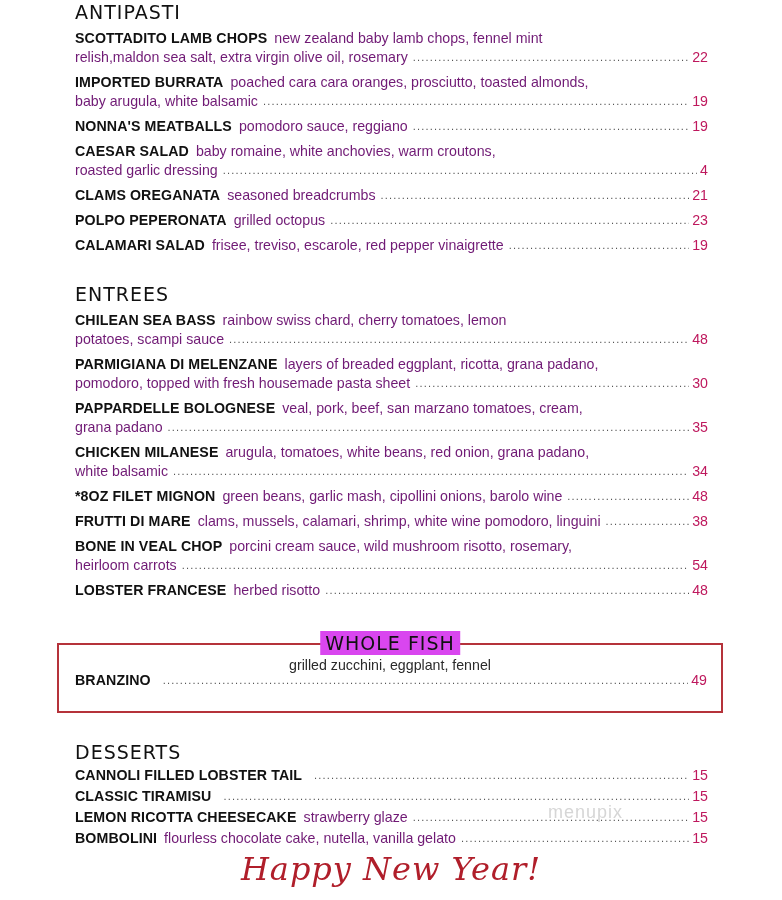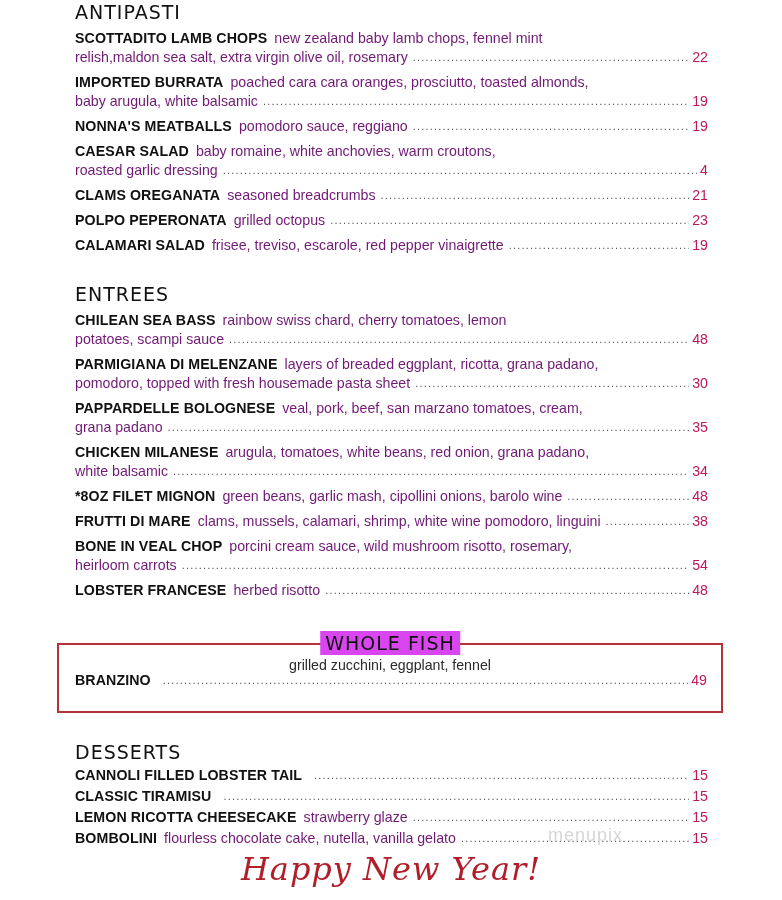--- a/index.html
+++ b/index.html
@@ -11,21 +11,21 @@
     .name { font-weight:bold; color:#111; margin-right:7px; letter-spacing:0.1px; }
     .desc { color:#701a75; }
     .dots { flex:1; overflow:hidden; color:#555; margin:0 3px 0 5px; font-size:11px; letter-spacing:1.2px; }
     .dots::before { content:"........................................................................................................................................................................................................................"; }
     .price { color:#be185d; }
     .fish-box { position:absolute; left:57px; top:643px; width:666px; height:70px; border:2px solid #b5323a; box-sizing:border-box; }
     .fish-title { position:absolute; top:-14px; left:50%; transform:translateX(-50%); background:#d946ef; padding:0 5px; font-family:"DejaVu Sans", sans-serif; font-size:19px; letter-spacing:1px; color:#111; line-height:24px; white-space:nowrap; }
     .fish-sub { position:absolute; top:12px; left:0; right:0; text-align:center; font-size:14.2px; color:#2a2a2a; }
     .fish-line { position:absolute; top:27px; left:16px; right:14px; font-size:14.2px; }
     .greeting { position:absolute; top:850px; left:0; width:782px; text-align:center; font-family:"DejaVu Serif", serif; font-style:italic; font-size:32px; color:#b01e2a; letter-spacing:1px; }
-    .watermark { position:absolute; left:548px; top:825px; font-size:18px; color:#d6d6d6; letter-spacing:1px; font-family:"Liberation Sans", sans-serif; }
+    .watermark { position:absolute; left:548px; top:802px; font-size:18px; color:#d6d6d6; letter-spacing:1px; font-family:"Liberation Sans", sans-serif; }
   </style>
 </head>
 <body>
 
 <div class="menu">
 
   <div style="position:absolute; top:0; left:0; width:633px;">
     <h2 class="section-title">ANTIPASTI</h2>
     <div style="height:5px"></div>
 

